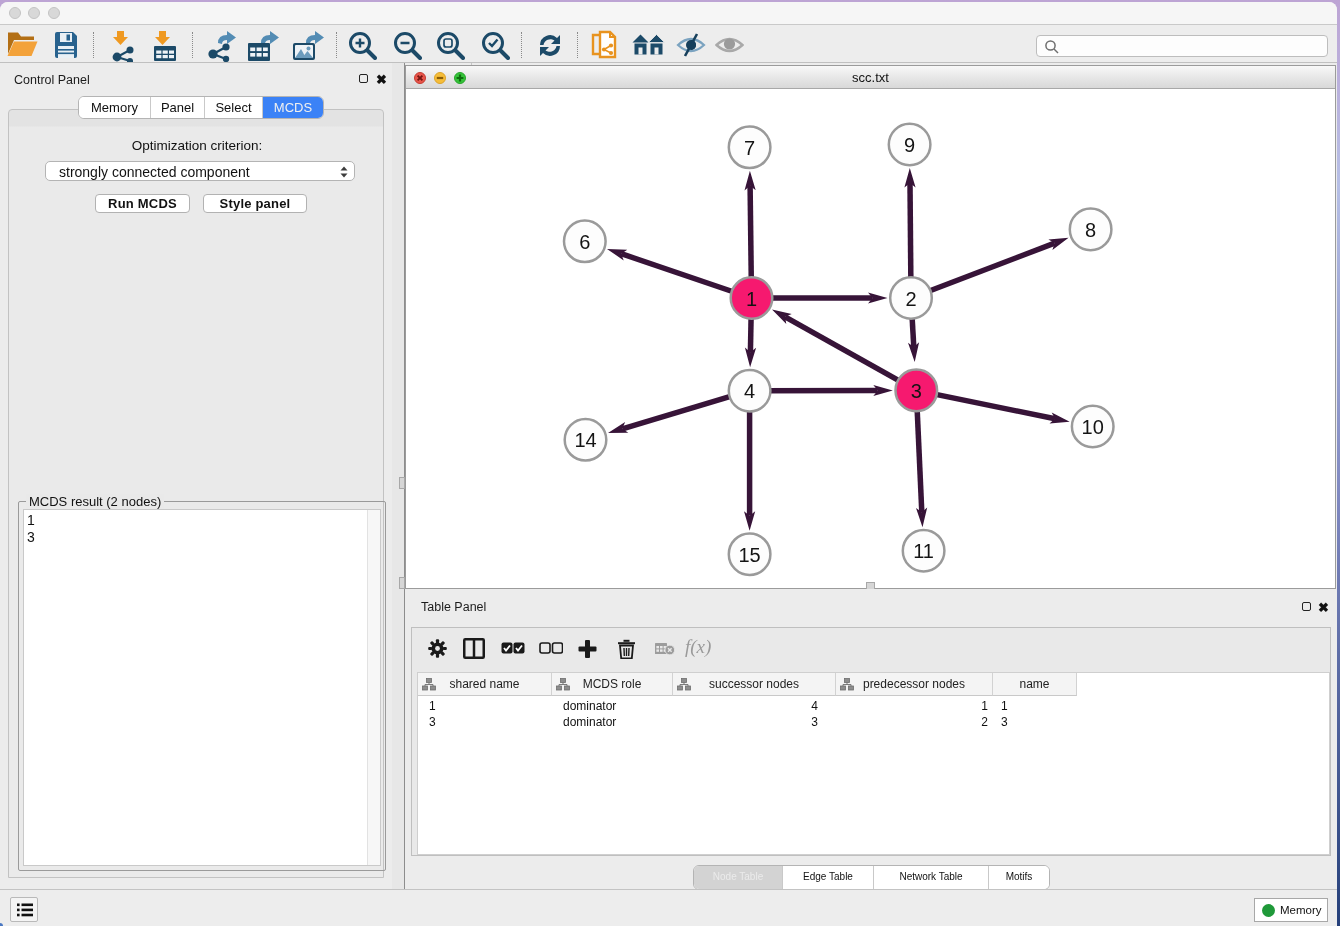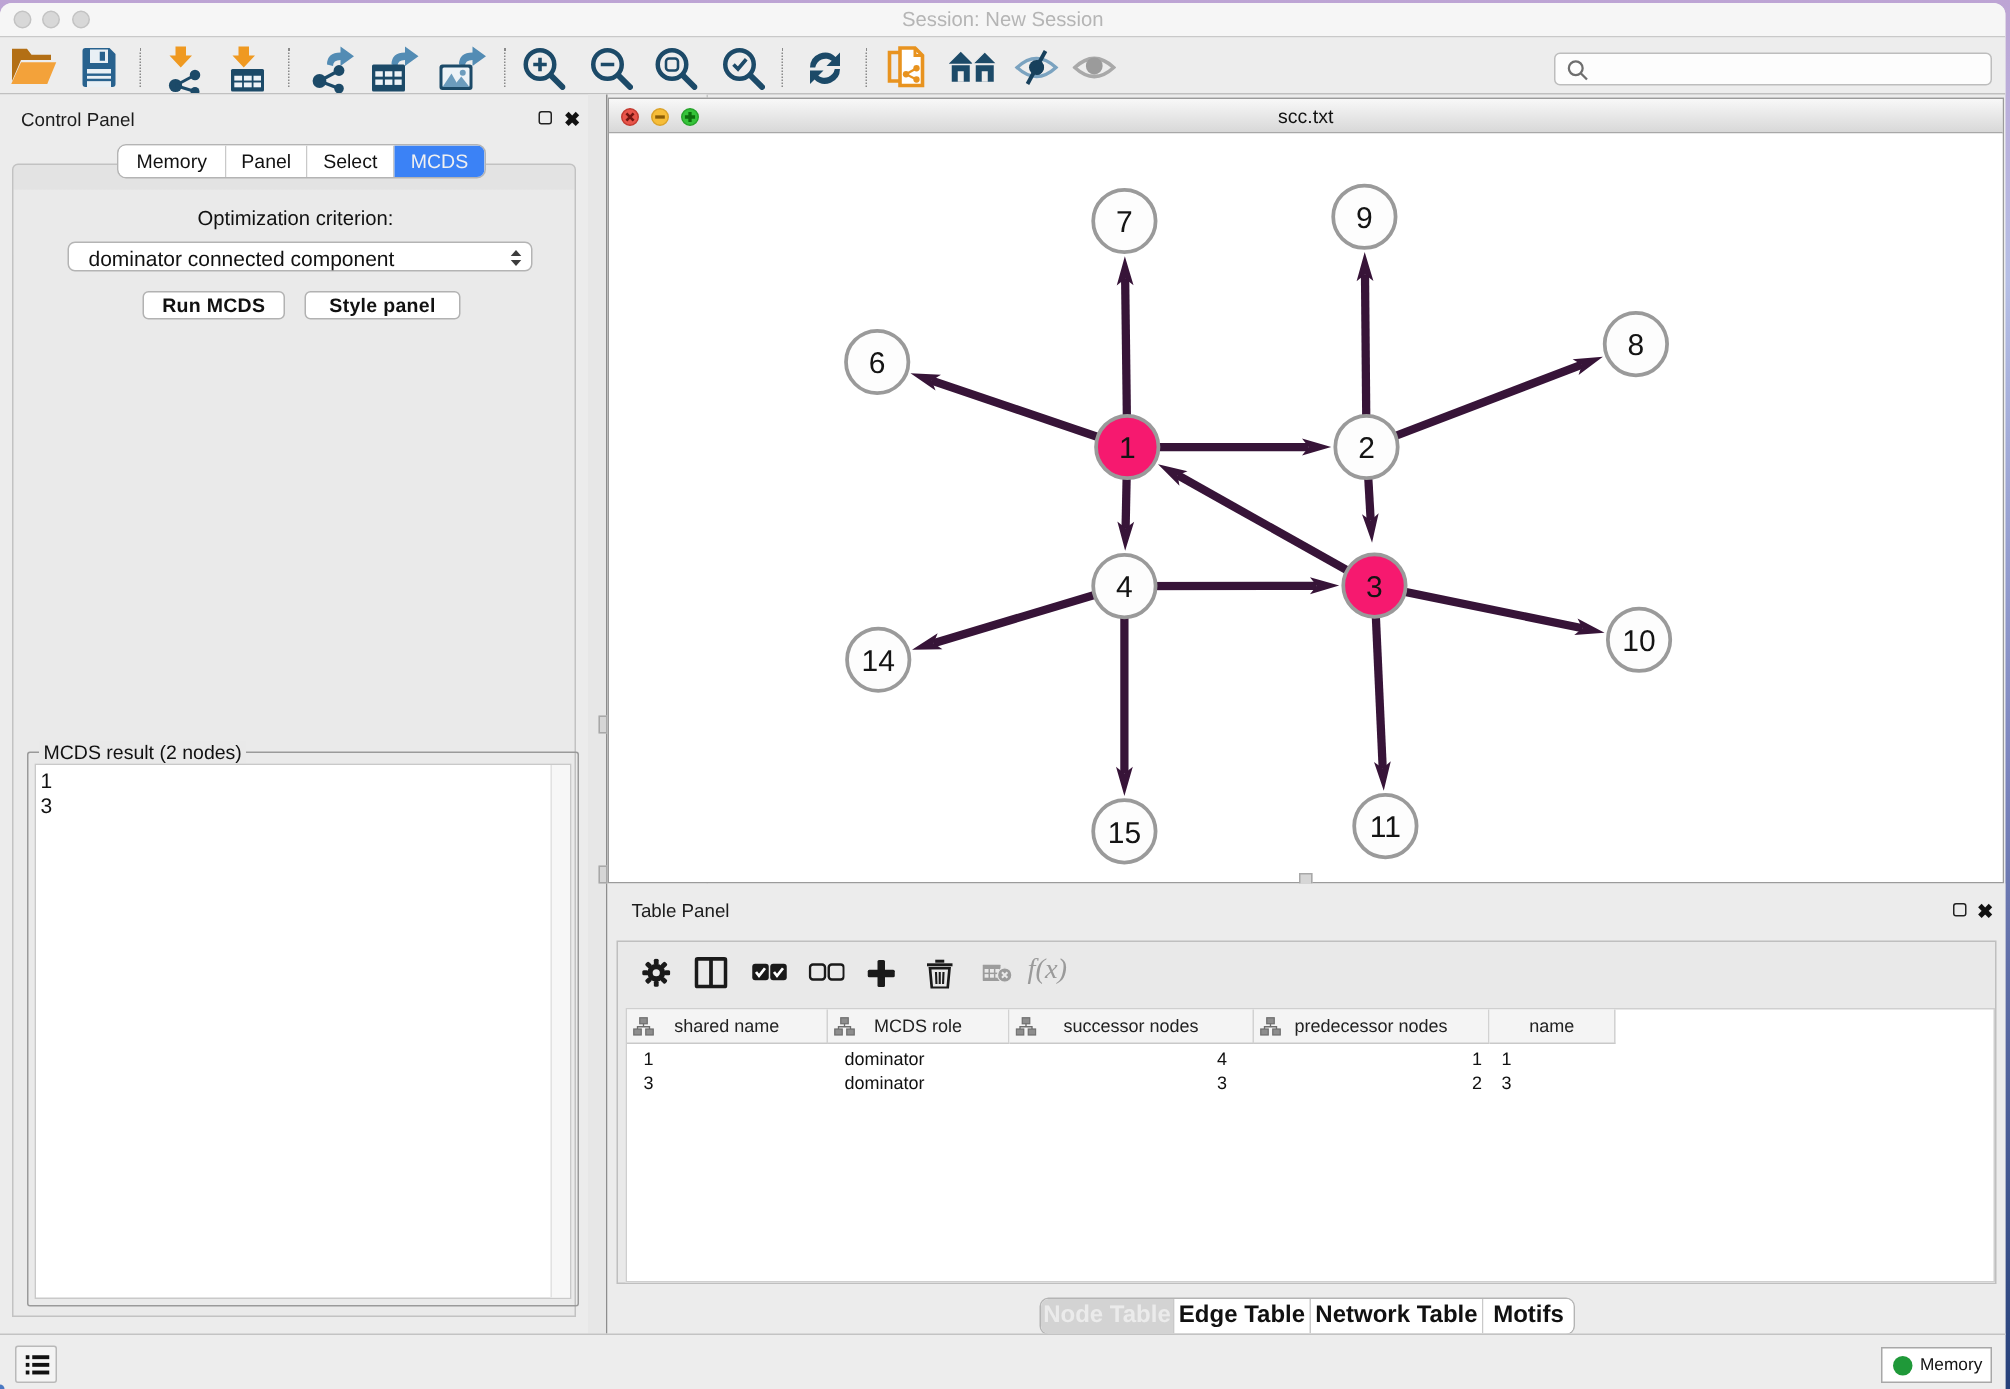--- a/index.html
+++ b/index.html
@@ -54,21 +54,21 @@
   #netcanvas{position:absolute;left:0;top:23px;width:929px;height:499px;background:#fff;}
   
   #tablepanel{position:absolute;left:405px;top:587px;width:932px;height:301px;background:#ececec;}
   #tp-title{position:absolute;left:16px;top:11px;font-size:12.5px;color:#1c1c1c;}
   #tp-frame{position:absolute;left:6px;top:38px;width:920px;height:229px;background:#e9e9e9;border:1px solid #bfbfbf;box-sizing:border-box;}
   #tp-table{position:absolute;left:5px;top:44px;width:913px;height:183px;background:#fff;border:1px solid #cfcfcf;box-sizing:border-box;}
   .th{position:absolute;top:0;height:23px;background:#f4f4f4;border-right:1px solid #d2d2d2;border-bottom:1px solid #c9c9c9;box-sizing:border-box;font-size:12px;color:#222;text-align:center;line-height:23px;}
   .td{position:absolute;font-size:12px;color:#111;height:16px;line-height:16px;}
   
   #bottabs{position:absolute;left:288px;top:276px;height:23px;display:flex;border:1px solid #b4b4b4;border-radius:6px;overflow:hidden;background:#fff;}
-  .btab{height:23px;line-height:22px;font-size:16px;font-weight:bold;color:#111;text-align:center;border-right:1px solid #c9c9c9;background:#fff;box-sizing:border-box;}
+  .btab{height:23px;line-height:22px;font-size:10px;font-weight:normal;color:#111;text-align:center;border-right:1px solid #c9c9c9;background:#fff;box-sizing:border-box;}
   .btab:last-child{border-right:none;}
   .btab.sel{background:#d3d3d3;color:#ebebeb;}
   
   #statusbar{position:absolute;left:0;top:887px;width:1337px;height:37px;background:#ededed;border-top:1px solid #c3c3c3;}
   #listbtn{position:absolute;left:10px;top:7px;width:28px;height:25px;background:#f4f4f4;border:1px solid #b9b9b9;border-radius:2px;box-sizing:border-box;}
   #membtn{position:absolute;left:1254px;top:8px;width:74px;height:24px;background:#ffffff;border:1px solid #a8a8a8;box-sizing:border-box;}
   #membtn .dot{position:absolute;left:7px;top:5px;width:13px;height:13px;border-radius:50%;background:#1f9939;}
   #membtn .txt{position:absolute;left:25px;top:5px;font-size:11.5px;color:#111;}
 </style>
 </head>
@@ -82,21 +82,20 @@
       <path d="M7 4.5 L7 6.5 M3 8 L3 6.5 L11 6.5 L11 8" fill="none" stroke="#6e6e6e" stroke-width="0.9"></path>
     </g>
   </defs>
 </svg>
 <div id="win">
 
   <div id="titlebar">
     <div class="tl" style="left:9px;"></div>
     <div class="tl" style="left:28px;"></div>
     <div class="tl" style="left:48px;"></div>
-    <div id="wintitle">Session: New Session</div>
   </div>
 
   <div id="toolbar">
     <div class="tsep" style="left:93px;"></div>
     <div class="tsep" style="left:192px;"></div>
     <div class="tsep" style="left:336px;"></div>
     <div class="tsep" style="left:521px;"></div>
     <div class="tsep" style="left:577px;"></div>
     <div id="tb-icons">
 
@@ -241,21 +240,21 @@
     </div>
   </div>
 
   <div id="leftpanel">
     <div id="cp-title">Control Panel</div>
     <div class="floatbtn" style="left:359px;top:11px;"></div>
     <div class="closex" style="left:376px;top:9px;">✖</div>
     <div id="cp-pane">
       <div id="optlabel">Optimization criterion:</div>
       <div id="optselect">
-          <span>dominator connected component</span>
+          <span>strongly connected component</span>
         <svg class="abs" style="right:5px;top:3px;" width="10" height="14" viewBox="0 0 10 14">
           <path d="M1.5 5.6 L5 1.6 L8.5 5.6 Z" fill="#3c3c3c"></path>
             <path d="M1.5 8.4 L5 12.4 L8.5 8.4 Z" fill="#3c3c3c"></path>
         </svg>
       </div>
       <div class="btn" style="left:86px;top:84px;width:95px;">Run MCDS</div>
       <div class="btn" style="left:194px;top:84px;width:104px;">Style panel</div>
       <div id="mcdsbox">
         <div id="mcdslabel">MCDS result (2 nodes)</div>
         <div id="mcdstext"><div id="mcdsscroll"></div>1<br>3</div>

